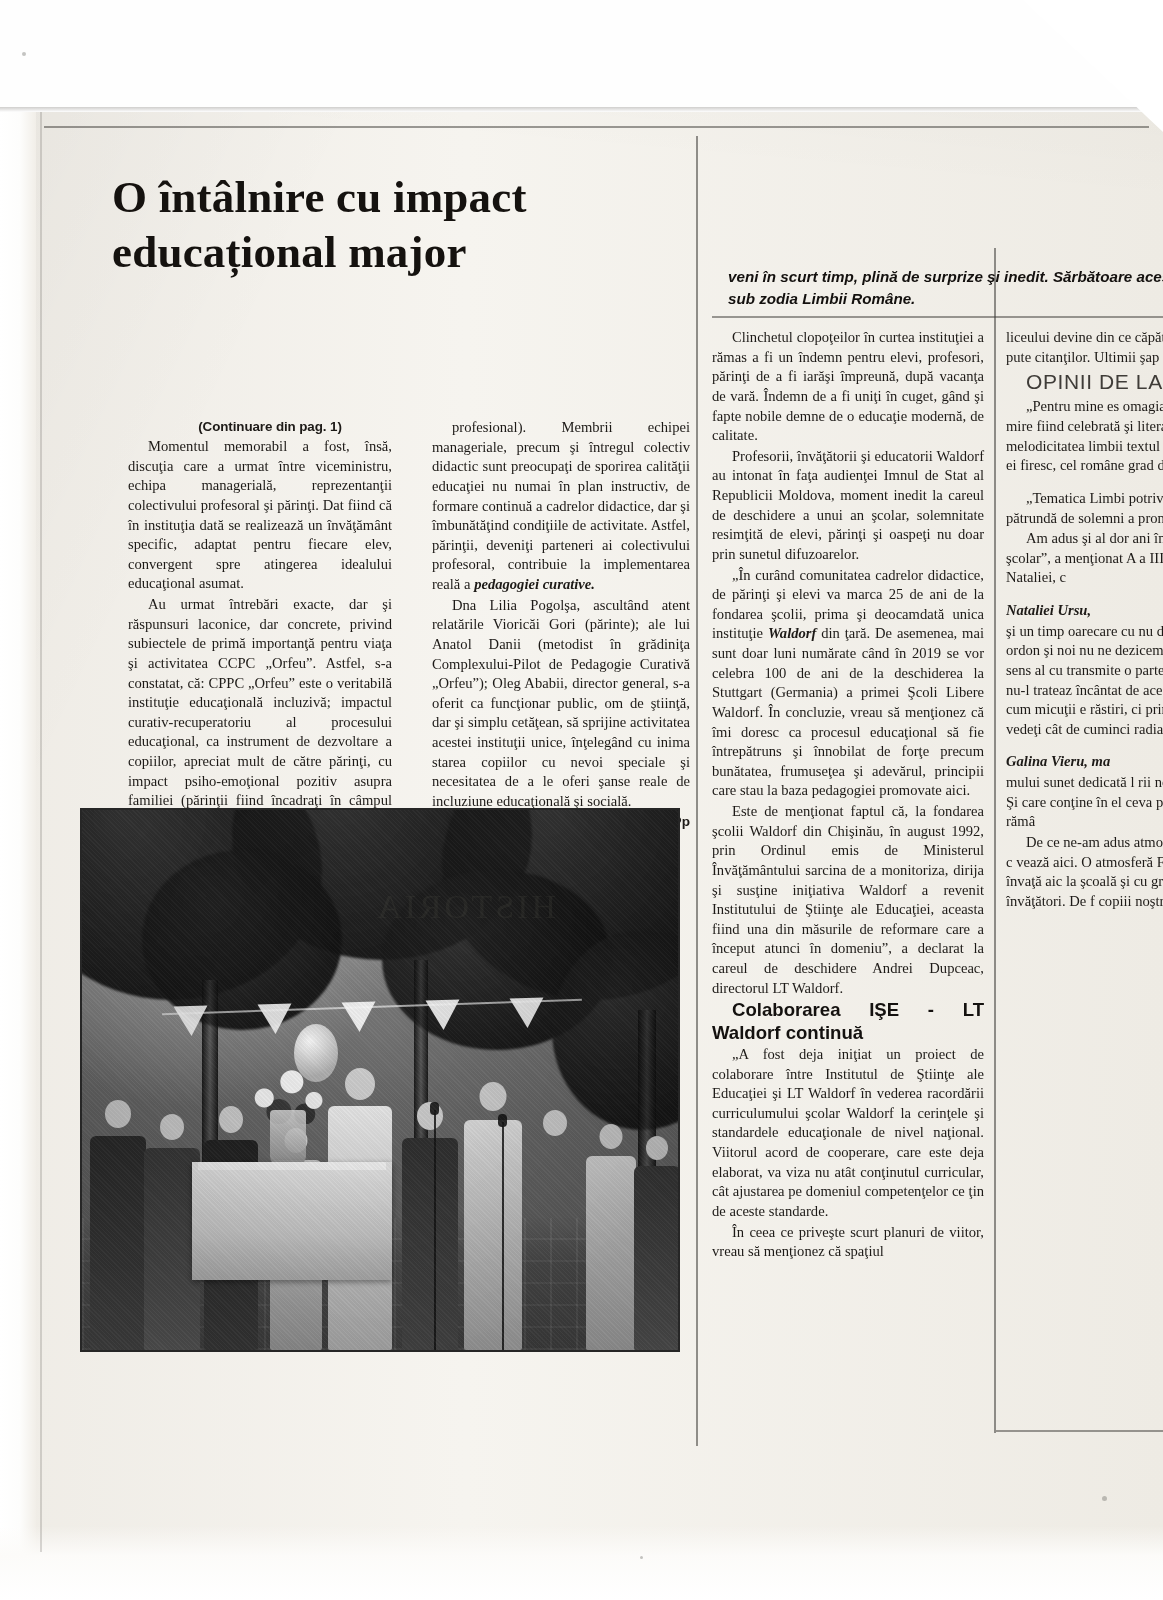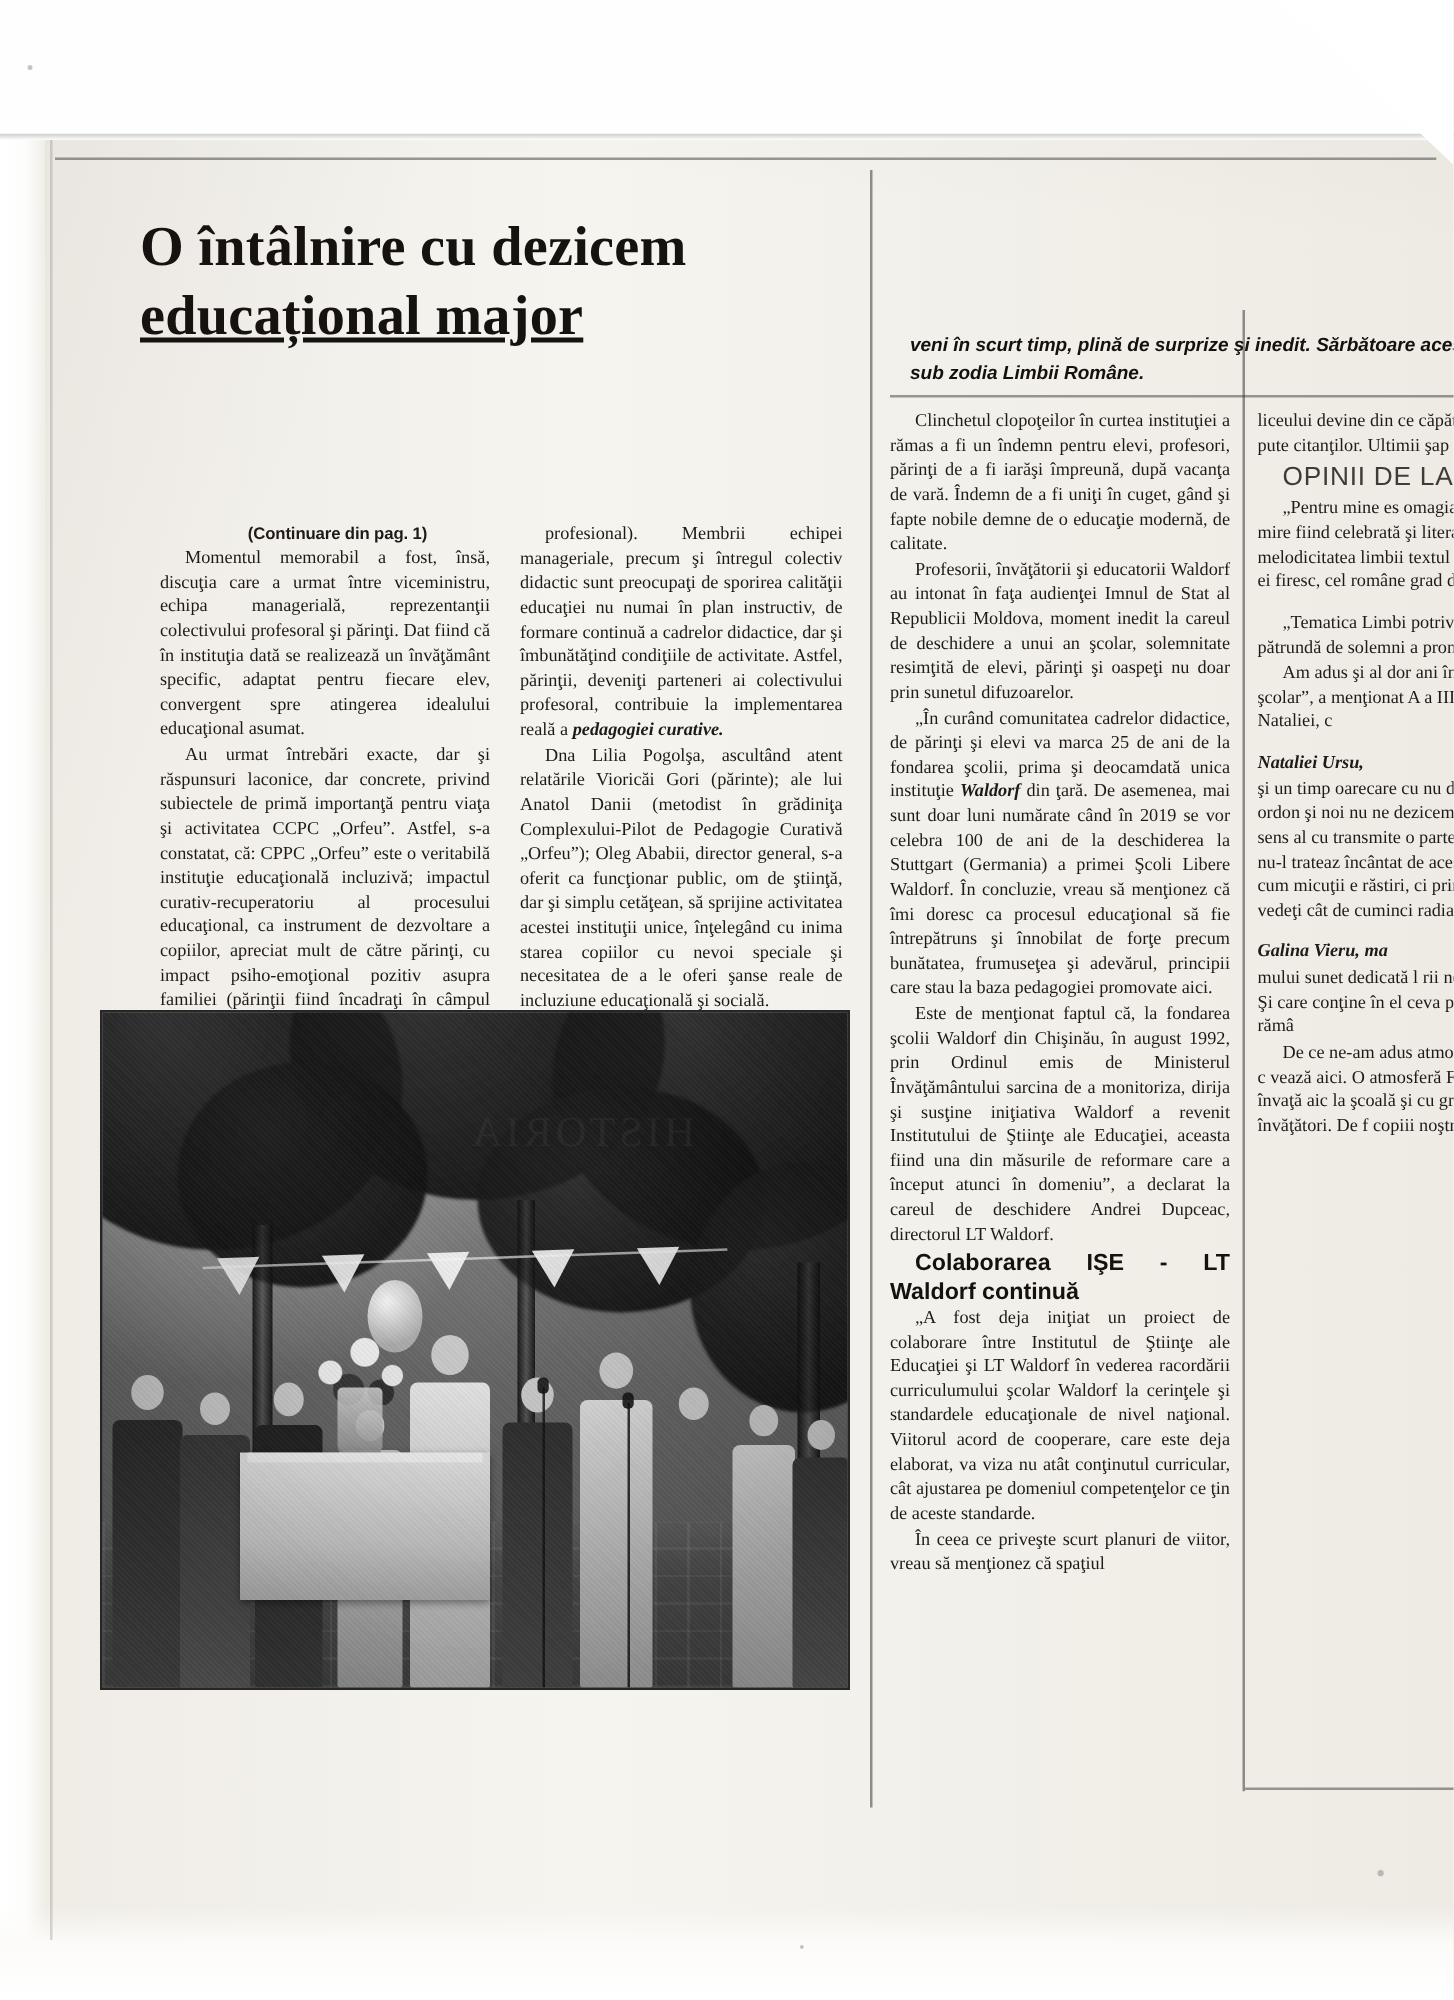--- a/index.html
+++ b/index.html
@@ -68,21 +68,21 @@
   
   .headline {
     position: absolute;
     left: 68px; top: 22px; width: 560px;
     font-family: "Liberation Serif", serif;
     font-size: 45px;
     line-height: 1.22;
     letter-spacing: 0.2px;
     color: #15120f;
   }
-  .headline .l2 { display: block; text-decoration: underline; }
+  .headline .l2 { display: block; }
 
   
   .col {
     position: absolute;
     font-size: 14.6px;
     line-height: 1.345;
     text-align: justify;
     text-justify: inter-word;
     hyphens: auto;
     color: #1d1a17;
@@ -102,21 +102,21 @@
     font-family: "Liberation Sans", sans-serif;
     font-weight: bold;
     font-size: 13.6px;
     text-align: right;
     text-indent: 0;
     margin-top: 7px;
   }
   em.it { font-style: italic; font-weight: bold; }
 
   #col1 { left: 84px; top: 300px; width: 264px; }
-  #col2 { left: 372px; top: 300px; width: 258px; }
+  #col2 { left: 388px; top: 300px; width: 258px; }
 
   
   #col3 { left: 668px; top: 210px; width: 272px; }
   .lead-top {
     position: absolute;
     left: 684px; top: 148px; width: 470px;
     font-family: "Liberation Sans", serif;
     font-weight: bold;
     font-style: italic;
     font-size: 15.2px;
@@ -292,21 +292,21 @@
 
   <div id="sheet">
 
     <div class="hrule" id="rule-top"></div>
     <div class="vrule" id="rule-v1"></div>
     <div class="vrule" id="rule-v2"></div>
     <div class="hrule" id="rule-h1"></div>
     <div class="hrule" id="rule-h2"></div>
 
     <h1 class="headline">
-      <span>O întâlnire cu dezicem</span>
+      <span>O întâlnire cu impact</span>
       <span class="l2">educațional major</span>
     </h1>
 
     <div class="lead-top">veni în scurt timp, plină de surprize şi inedit. Sărbătoare acest an sub zodia Limbii Române.</div>
 
     <div class="col" id="col1">
       <p class="kicker">(Continuare din pag. 1)</p>
       <p>Momentul memorabil a fost, însă, discuţia care a urmat între viceministru, echipa managerială, reprezentanţii colectivului profesoral şi părinţi. Dat fiind că în instituţia dată se realizează un învăţământ specific, adaptat pentru fiecare elev, convergent spre atingerea idealului educaţional asumat.</p>
       <p>Au urmat întrebări exacte, dar şi răspunsuri laconice, dar concrete, privind subiectele de primă importanţă pentru viaţa şi activitatea CCPC „Orfeu”. Astfel, s-a constatat, că: CPPC „Orfeu” este o veritabilă instituţie educaţională incluzivă; impactul curativ-recuperatoriu al procesului educaţional, ca instrument de dezvoltare a copiilor, apreciat mult de către părinţi, cu impact psiho-emoţional pozitiv asupra familiei (părinţii fiind încadraţi în câmpul muncii şi activează liniştiţi în domeniul</p>
     </div>

